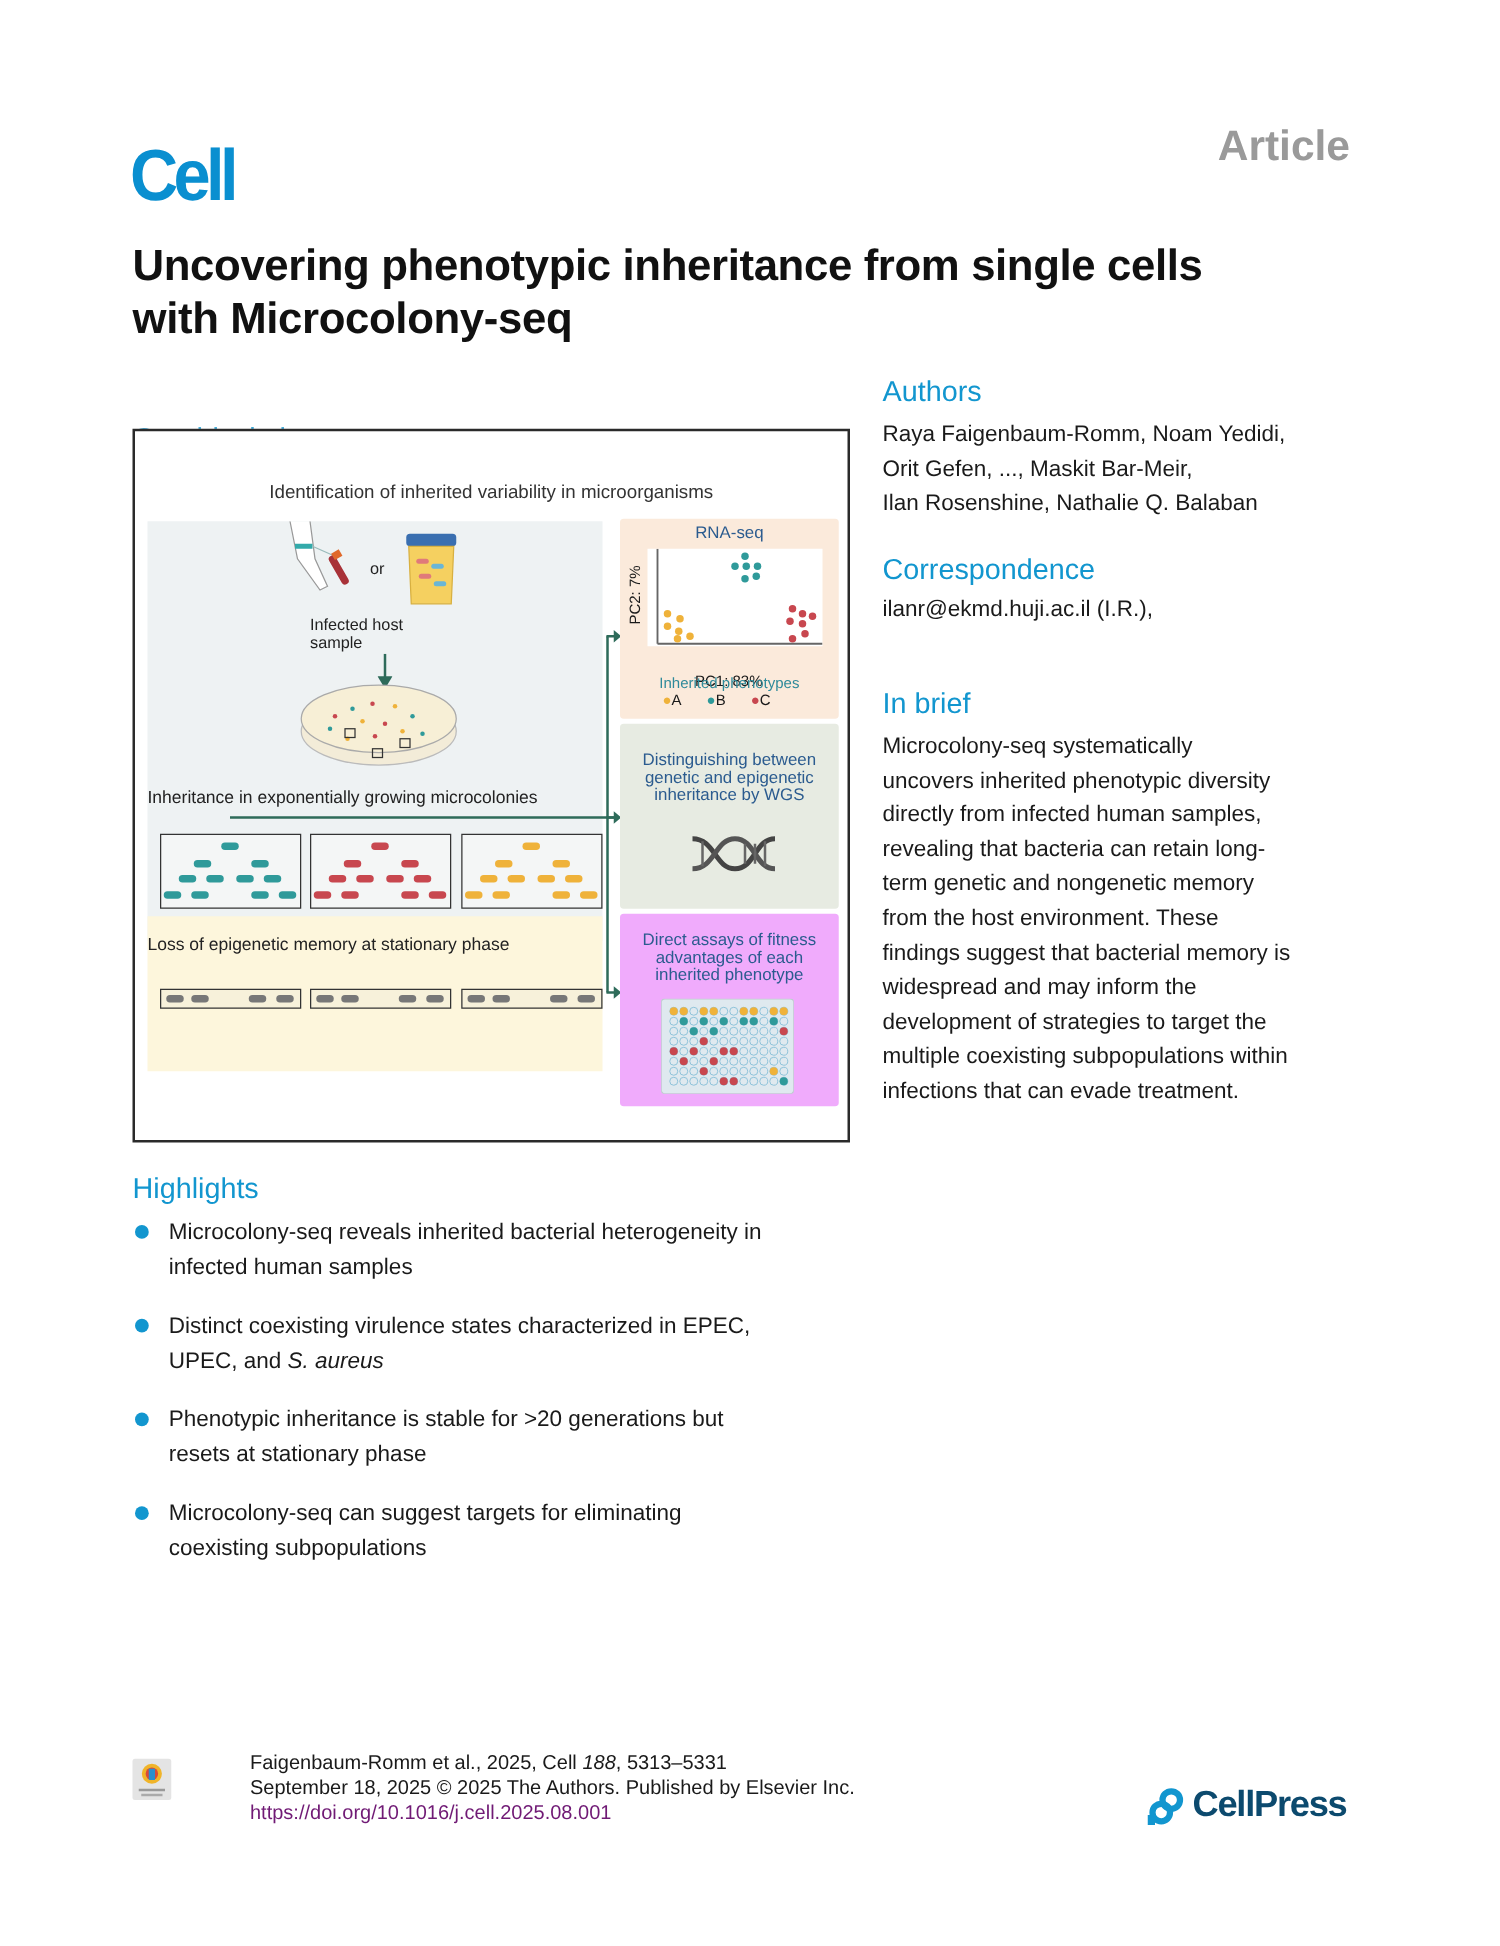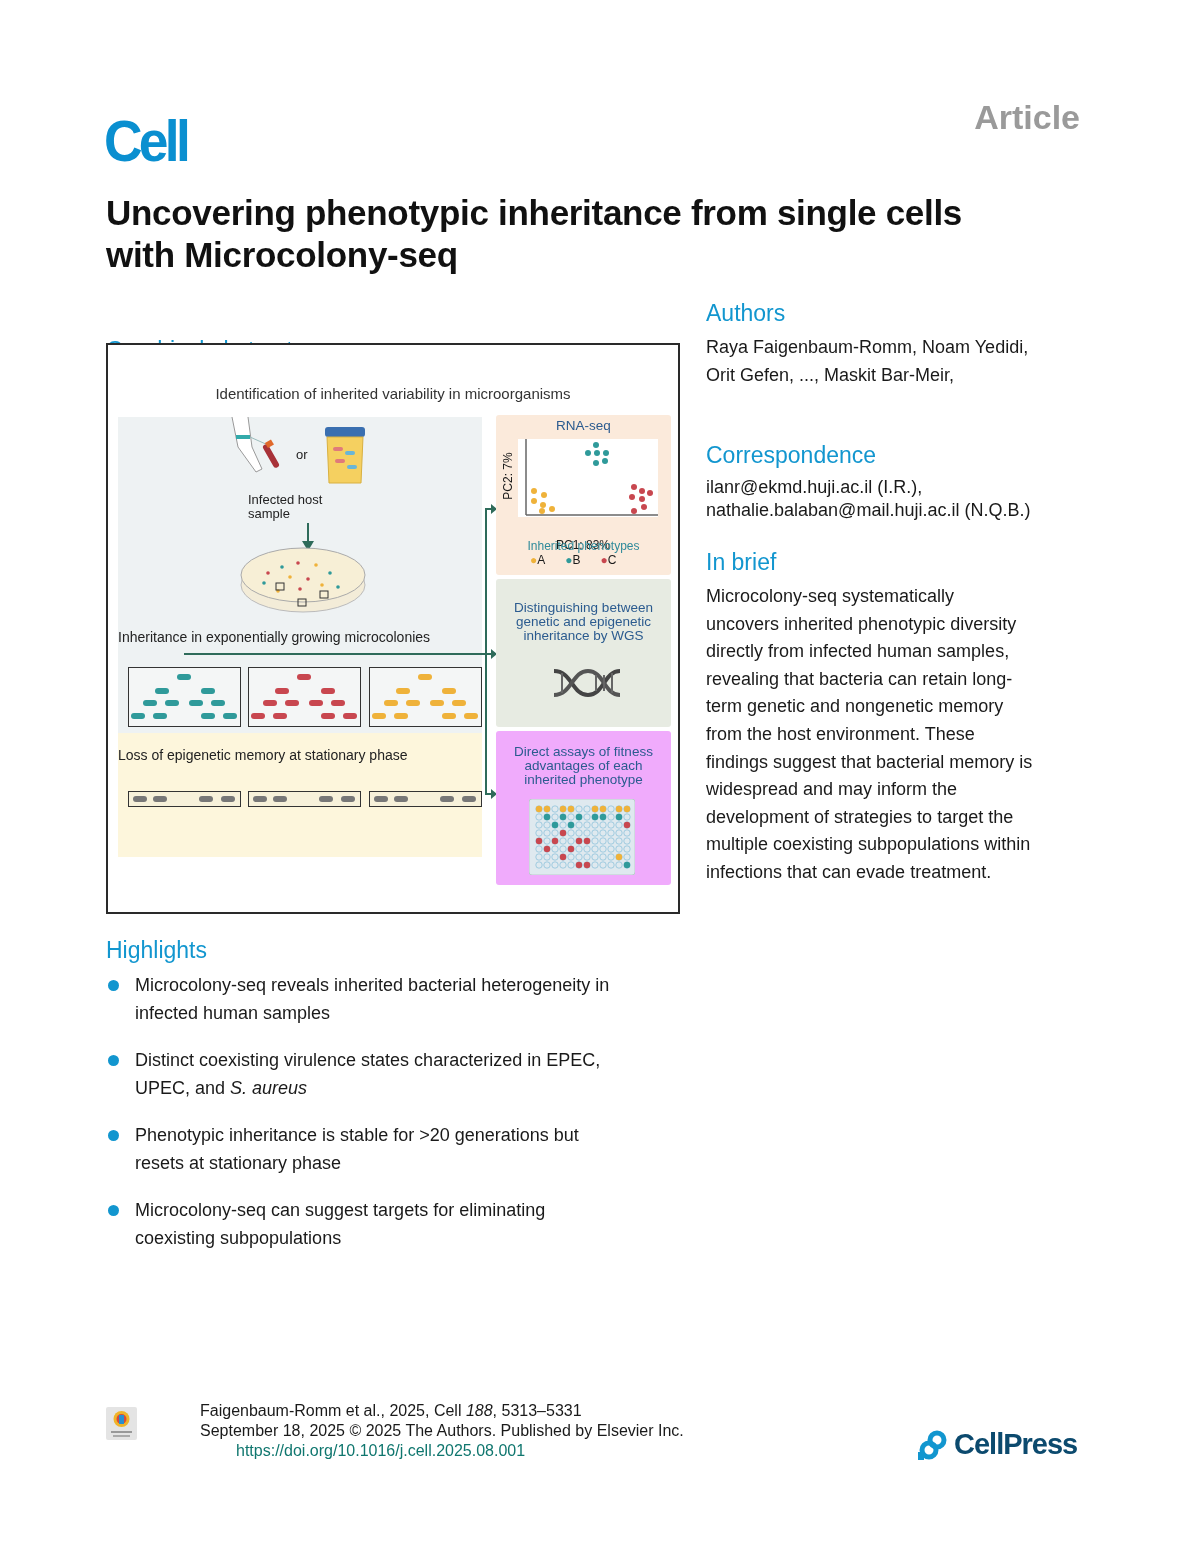--- a/index.html
+++ b/index.html
@@ -39,21 +39,21 @@
   .brief-head { left: 706px; top: 549px; }
   .brief-text { left: 706px; top: 583px; width: 384px; font-size: 18px; line-height: 27.6px; }
 
   .hl-head { left: 106px; top: 937px; }
   .hl-list { left: 106px; top: 972px; width: 590px; margin: 0; padding: 0; list-style: none; }
   .hl-item { position: relative; padding-left: 29px; font-size: 18px; line-height: 27.5px; margin-bottom: 20px; }
   .hl-bullet { position: absolute; left: 2px; top: 8px; width: 11px; height: 11px; border-radius: 50%; background: #1296cf; }
 
   .check-badge { left: 106px; top: 1407px; width: 31px; height: 33px; background: #e4e4e4; border-radius: 2px; }
   .footer { left: 200px; top: 1401px; font-size: 16px; line-height: 20px; color: #1a1a1a; }
-  .footer .doi { color: #0f766e; margin-left: 36px; }
+  .footer .doi { color: #701a75; }
   .cellpress { left: 918px; top: 1428px; font-size: 29px; font-weight: 700; color: #0c4a6e; letter-spacing: -1px; }
 </style>
 </head>
 <body>
 
 <div class="abs journal-logo">Cell</div>
 <div class="abs article-label">Article</div>
 <div class="abs title">
   <div>Uncovering phenotypic inheritance from single cells</div>
   <div>with Microcolony-seq</div>
@@ -396,26 +396,26 @@
           <circle cx="58" cy="66" r="3.2"></circle>
         </g>
     </svg>
   </div>
 </div>
 
 <div class="abs sec-head auth-head">Authors</div>
 <div class="abs auth-text">
   <div>Raya Faigenbaum-Romm, Noam Yedidi,</div>
   <div>Orit Gefen, ..., Maskit Bar-Meir,</div>
+  <div>Ilan Rosenshine, Nathalie Q. Balaban</div>
 </div>
 
 <div class="abs sec-head corr-head">Correspondence</div>
 <div class="abs corr-text">
   <div>ilanr@ekmd.huji.ac.il (I.R.),</div>
-  <div>nathalie.balaban@mail.huji.ac.il (N.Q.B.)</div>
 </div>
 
 <div class="abs sec-head brief-head">In brief</div>
 <div class="abs brief-text">
   <div>Microcolony-seq systematically</div>
   <div>uncovers inherited phenotypic diversity</div>
   <div>directly from infected human samples,</div>
   <div>revealing that bacteria can retain long-</div>
   <div>term genetic and nongenetic memory</div>
   <div>from the host environment. These</div>

